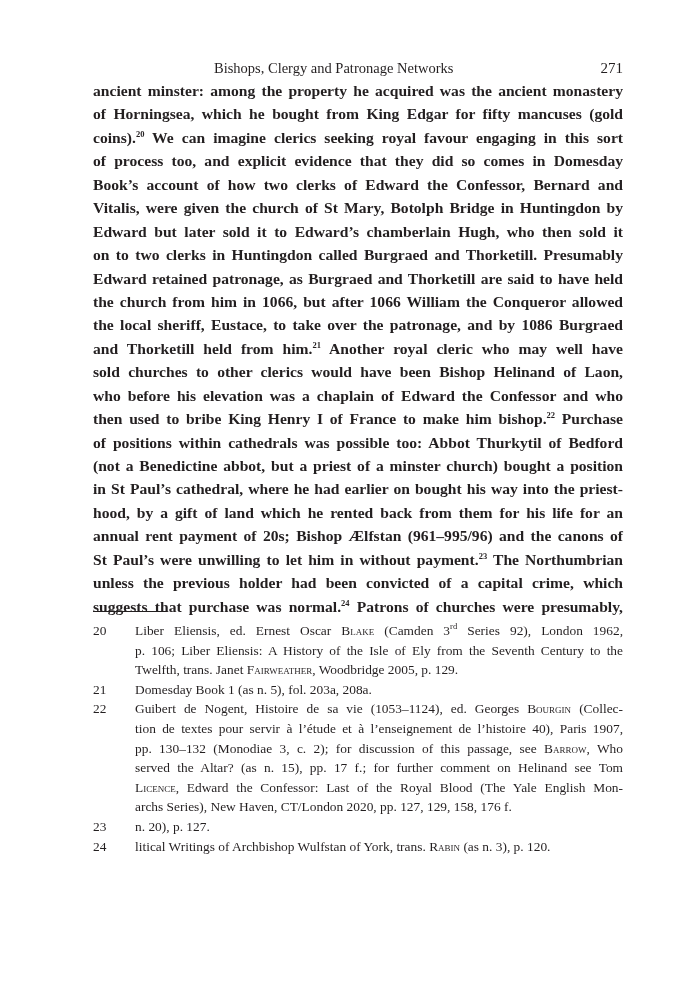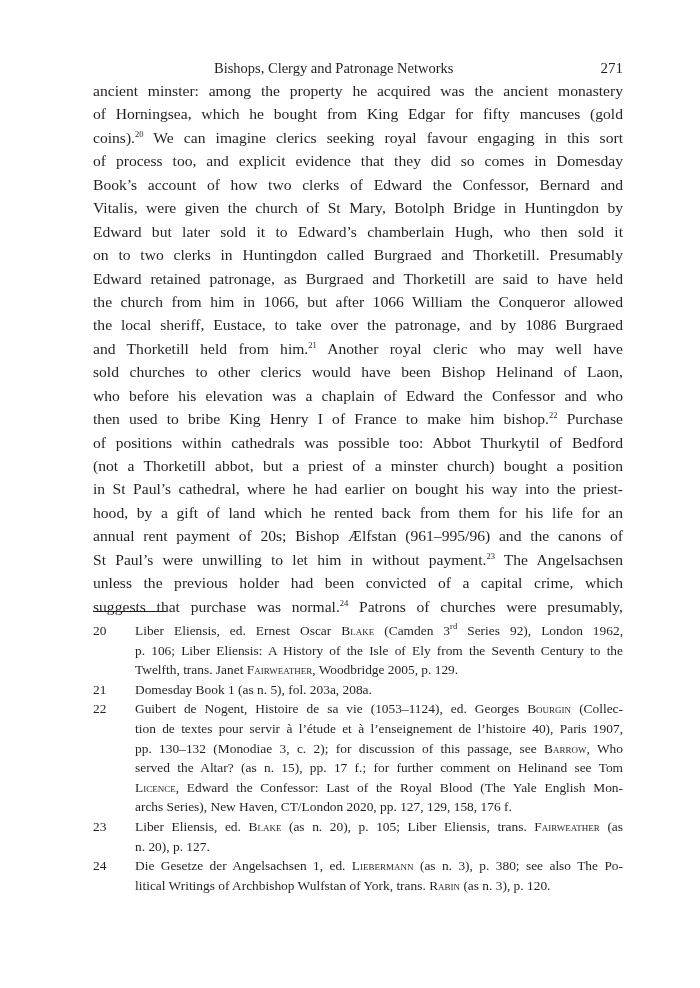--- a/index.html
+++ b/index.html
@@ -11,21 +11,21 @@
   .page { position: absolute; left: 8px; top: 0; width: 700px; height: 988px; }
   .running-head {
     position: absolute; top: 58px; left: 206px; width: 340px;
     font-size: 14.5px; line-height: 20px; white-space: nowrap;
   }
   .page-number {
     position: absolute; top: 58px; left: 540px; width: 75px; text-align: right;
     font-size: 15px; line-height: 20px;
   }
   .body-text {
-    position: absolute; top: 79px; left: 85px; width: 530px;
+    position: absolute; top: 79px; left: 85px; width: 530px; font-weight: bold;
   }
   .line {
     display: block; font-size: 15.6px; line-height: 23.45px; height: 23.45px;
     white-space: nowrap; text-align: justify; text-align-last: justify;
   }
   sup { font-size: 8.5px; line-height: 0; vertical-align: 6px; }
   .rule {
     position: absolute; top: 611px; left: 85px; width: 73px; height: 0;
     border-top: 1px solid #231f20;
   }
@@ -58,25 +58,25 @@
       <span class="line"><span>Edward but later sold it to Edward’s chamberlain Hugh, who then sold it</span></span>
       <span class="line"><span>on to two clerks in Huntingdon called Burgraed and Thorketill. Presumably</span></span>
       <span class="line"><span>Edward retained patronage, as Burgraed and Thorketill are said to have held</span></span>
       <span class="line"><span>the church from him in 1066, but after 1066 William the Conqueror allowed</span></span>
       <span class="line"><span>the local sheriff, Eustace, to take over the patronage, and by 1086 Burgraed</span></span>
       <span class="line"><span>and Thorketill held from him.</span><sup>21</sup><span> Another royal cleric who may well have</span></span>
       <span class="line"><span>sold churches to other clerics would have been Bishop Helinand of Laon,</span></span>
       <span class="line"><span>who before his elevation was a chaplain of Edward the Confessor and who</span></span>
       <span class="line"><span>then used to bribe King Henry I of France to make him bishop.</span><sup>22</sup><span> Purchase</span></span>
       <span class="line"><span>of positions within cathedrals was possible too: Abbot Thurkytil of Bedford</span></span>
-      <span class="line"><span>(not a Thorketill abbot, but a priest of a minster church) bought a position</span></span>
+      <span class="line"><span>(not a Benedictine abbot, but a priest of a minster church) bought a position</span></span>
       <span class="line"><span>in St Paul’s cathedral, where he had earlier on bought his way into the priest-</span></span>
       <span class="line"><span>hood, by a gift of land which he rented back from them for his life for an</span></span>
       <span class="line"><span>annual rent payment of 20s; Bishop Ælfstan (961–995/96) and the canons of</span></span>
-      <span class="line"><span>St Paul’s were unwilling to let him in without payment.</span><sup>23</sup><span> The Angelsachsen</span></span>
+      <span class="line"><span>St Paul’s were unwilling to let him in without payment.</span><sup>23</sup><span> The Northumbrian</span></span>
       <span class="line"><span>unless the previous holder had been convicted of a capital crime, which</span></span>
       <span class="line"><span>suggests that purchase was normal.</span><sup>24</sup><span> Patrons of churches were presumably,</span></span>
     </div>
 
   <div class="rule"></div>
 
   <div class="footnotes" id="footnotes">
       <div class="fn">
         <span class="fn-num">20</span>
         <span class="fn-line"><span>Liber Eliensis, ed. Ernest Oscar </span><span class="sc">Blake</span><span> (Camden 3</span><sup>rd</sup><span> Series 92), London 1962,</span></span>
@@ -91,22 +91,20 @@
         <span class="fn-num">22</span>
         <span class="fn-line"><span>Guibert de Nogent, Histoire de sa vie (1053–1124), ed. Georges </span><span class="sc">Bourgin</span><span> (Collec-</span></span>
         <span class="fn-line"><span>tion de textes pour servir à l’étude et à l’enseignement de l’histoire 40), Paris 1907,</span></span>
         <span class="fn-line"><span>pp. 130–132 (Monodiae 3, c. 2); for discussion of this passage, see </span><span class="sc">Barrow</span><span>, Who</span></span>
         <span class="fn-line"><span>served the Altar? (as n. 15), pp. 17 f.; for further comment on Helinand see Tom</span></span>
         <span class="fn-line"><span class="sc">Licence</span><span>, Edward the Confessor: Last of the Royal Blood (The Yale English Mon-</span></span>
         <span class="fn-line last"><span>archs Series), New Haven, CT/London 2020, pp. 127, 129, 158, 176 f.</span></span>
       </div>
       <div class="fn">
         <span class="fn-num">23</span>
-        <span class="fn-line"><span>Liber Eliensis, ed. </span><span class="sc">Blake</span><span> (as n. 20), p. 105; Liber Eliensis, trans. </span><span class="sc">Fairweather</span><span> (as</span></span>
         <span class="fn-line last"><span>n. 20), p. 127.</span></span>
       </div>
       <div class="fn">
         <span class="fn-num">24</span>
-        <span class="fn-line"><span>Die Gesetze der Angelsachsen 1, ed. </span><span class="sc">Liebermann</span><span> (as n. 3), p. 380; see also The Po-</span></span>
         <span class="fn-line last"><span>litical Writings of Archbishop Wulfstan of York, trans. </span><span class="sc">Rabin</span><span> (as n. 3), p. 120.</span></span>
       </div>
     </div>
 </div>
 
 </body></html>

